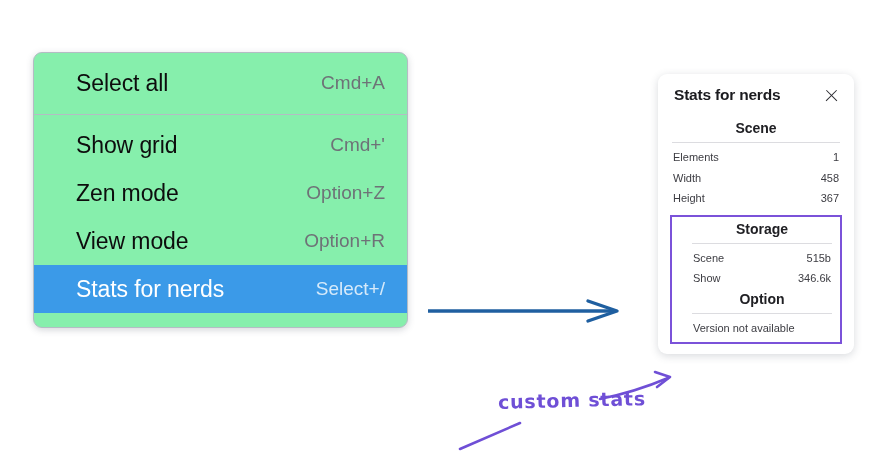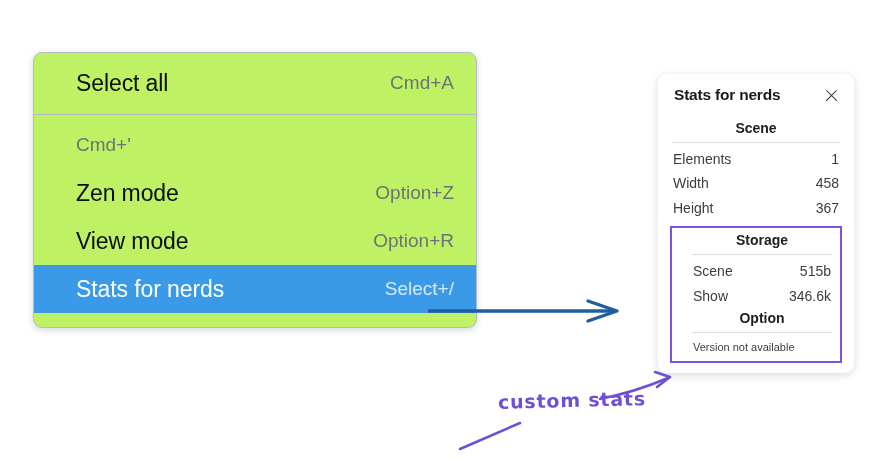--- a/index.html
+++ b/index.html
@@ -14,22 +14,22 @@
     overflow: hidden;
     font-family: "Liberation Sans", sans-serif;
     -webkit-font-smoothing: antialiased;
   }
 
   
   #context-menu {
     position: absolute;
     left: 33px;
     top: 52px;
-    width: 444px;
-    background: #bef264;
+    width: 375px;
+    background: #86efac;
     border: 1px solid #b4bcc4;
     border-radius: 9px;
     box-shadow: 0 2px 7px rgba(60,70,85,0.22);
     box-sizing: border-box;
     overflow: hidden;
   }
   .menu-section {
     padding: 6px 0 7px 0;
   }
   .menu-section + .menu-section {
@@ -119,21 +119,21 @@
   }
   .stats-rule {
     height: 1px;
     background: #dcdce0;
     margin: 0 2px 4px 2px;
   }
   .stats-row {
     display: flex;
     align-items: center;
     justify-content: space-between;
-    font-size: 14px;
+    font-size: 11px;
     color: #3c3c42;
     padding: 3px 3px;
     line-height: 1.32;
   }
   .stats-row .k { white-space: nowrap; }
   .stats-row .v { white-space: nowrap; }
   .stats-single {
     font-size: 11px;
     color: #3c3c42;
     padding: 4px 3px 2px 3px;
@@ -174,20 +174,21 @@
 
   <div class="menu-section">
     <div class="menu-item">
       <span class="menu-label">Select all</span>
       <span class="menu-shortcut">Cmd+A</span>
     </div>
   </div>
 
   <div class="menu-section section-bottom">
     <div class="menu-item">
+      <span class="menu-label">Show grid</span>
       <span class="menu-shortcut">Cmd+'</span>
     </div>
     <div class="menu-item">
       <span class="menu-label">Zen mode</span>
       <span class="menu-shortcut">Option+Z</span>
     </div>
     <div class="menu-item">
       <span class="menu-label">View mode</span>
       <span class="menu-shortcut">Option+R</span>
     </div>

